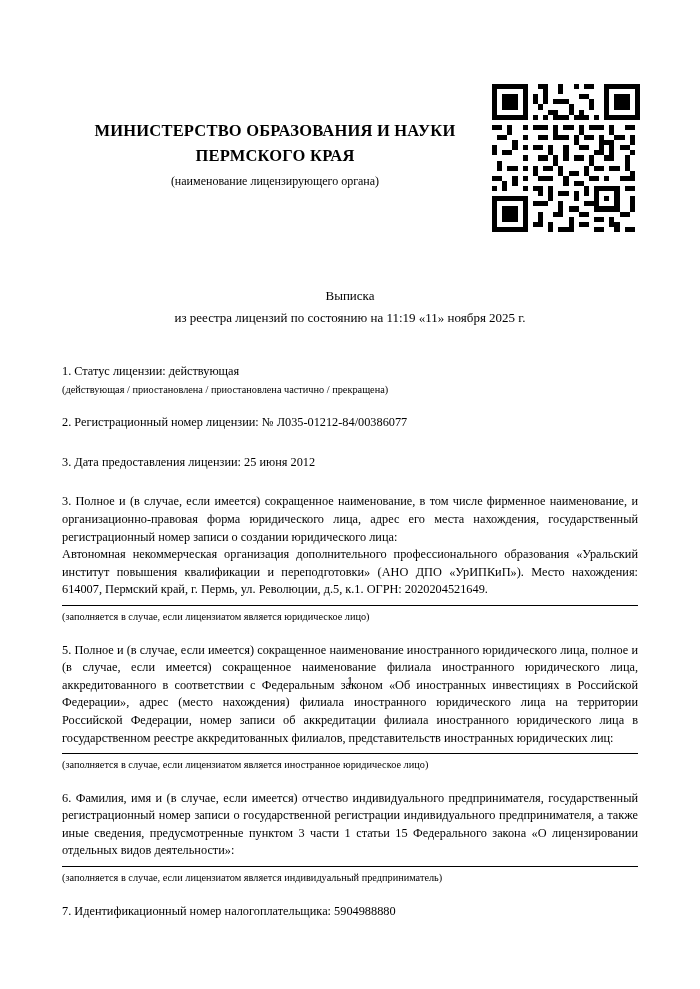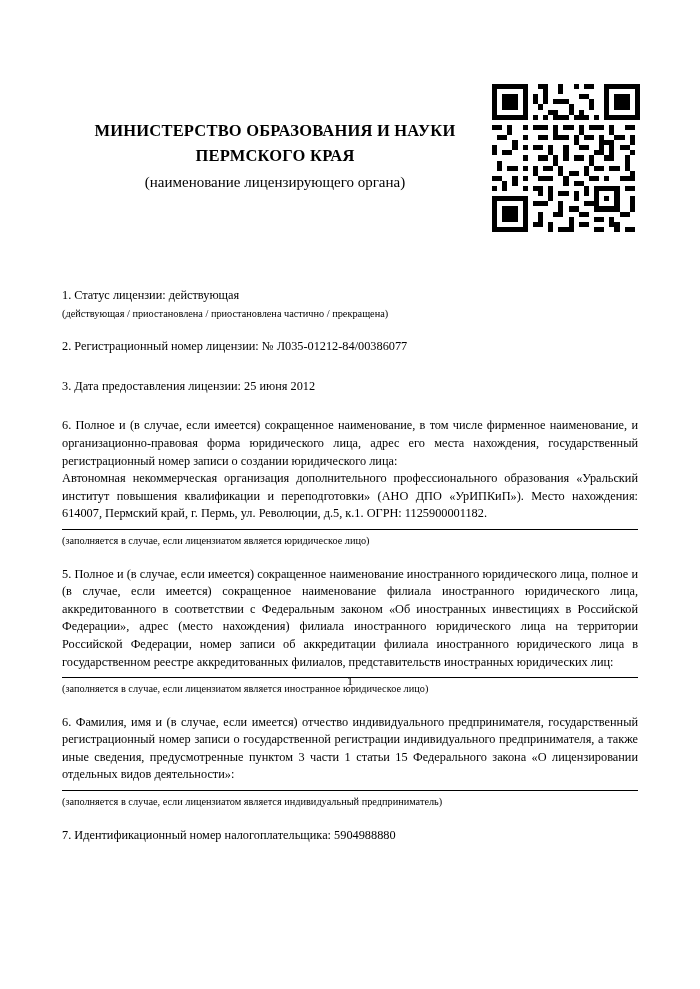--- a/index.html
+++ b/index.html
@@ -38,21 +38,21 @@
     text-align: center;
     padding-right: 150px;
   }
   .header .line1, .header .line2 {
     font-weight: bold;
     font-size: 16.5px;
     letter-spacing: 0.2px;
     line-height: 25px;
   }
   .header .sub {
-    font-size: 15px;
+    font-size: 12px;
     margin-top: 6px;
   }
 
   
   .doc-title {
     text-align: center;
     margin-top: 96px;
     font-size: 13px;
     line-height: 22px;
   }
@@ -243,20 +243,22 @@
     </svg>
   </div>
 
   <div class="header">
     <div class="line1">МИНИСТЕРСТВО ОБРАЗОВАНИЯ И НАУКИ</div>
     <div class="line2">ПЕРМСКОГО КРАЯ</div>
     <div class="sub">(наименование лицензирующего органа)</div>
   </div>
 
   <div class="doc-title">
+    <div>Выписка</div>
+    <div>из реестра лицензий по состоянию на 11:19 «11» ноября 2025 г.</div>
   </div>
 
   <div class="body">
 
     <div class="item">
       <p class="nojust">1. Статус лицензии: действующая</p>
       <p class="note">(действующая / приостановлена / приостановлена частично / прекращена)</p>
     </div>
 
     <div class="gap-sm"></div>
@@ -267,22 +269,22 @@
 
     <div class="gap-md"></div>
 
     <div class="item">
       <p class="nojust">3. Дата предоставления лицензии: 25 июня 2012</p>
     </div>
 
     <div class="gap-md"></div>
 
     <div class="item">
-      <p>6. Полное и (в случае, если имеется) сокращенное наименование, в том числе фирменное наименование, и организационно-правовая форма юридического лица, адрес его места нахождения, государственный регистрационный номер записи о создании юридического лица:</p>
-      <p>Автономная некоммерческая организация дополнительного профессионального образования «Уральский институт повышения квалификации и переподготовки» (АНО ДПО «УрИПКиП»). Место нахождения: 614007, Пермский край, г. Пермь, ул. Революции, д.5, к.1. ОГРН: 1125900001182.</p>
+      <p>3. Полное и (в случае, если имеется) сокращенное наименование, в том числе фирменное наименование, и организационно-правовая форма юридического лица, адрес его места нахождения, государственный регистрационный номер записи о создании юридического лица:</p>
+      <p>Автономная некоммерческая организация дополнительного профессионального образования «Уральский институт повышения квалификации и переподготовки» (АНО ДПО «УрИПКиП»). Место нахождения: 614007, Пермский край, г. Пермь, ул. Революции, д.5, к.1. ОГРН: 2020204521649.</p>
       <hr class="rule">
       <p class="note">(заполняется в случае, если лицензиатом является юридическое лицо)</p>
     </div>
 
     <div class="gap-sm"></div>
 
     <div class="item">
       <p>5. Полное и (в случае, если имеется) сокращенное наименование иностранного юридического лица, полное и (в случае, если имеется) сокращенное наименование филиала иностранного юридического лица, аккредитованного в соответствии с Федеральным законом «Об иностранных инвестициях в Российской Федерации», адрес (место нахождения) филиала иностранного юридического лица на территории Российской Федерации, номер записи об аккредитации филиала иностранного юридического лица в государственном реестре аккредитованных филиалов, представительств иностранных юридических лиц:</p>
       <hr class="rule">
       <p class="note">(заполняется в случае, если лицензиатом является иностранное юридическое лицо)</p>

